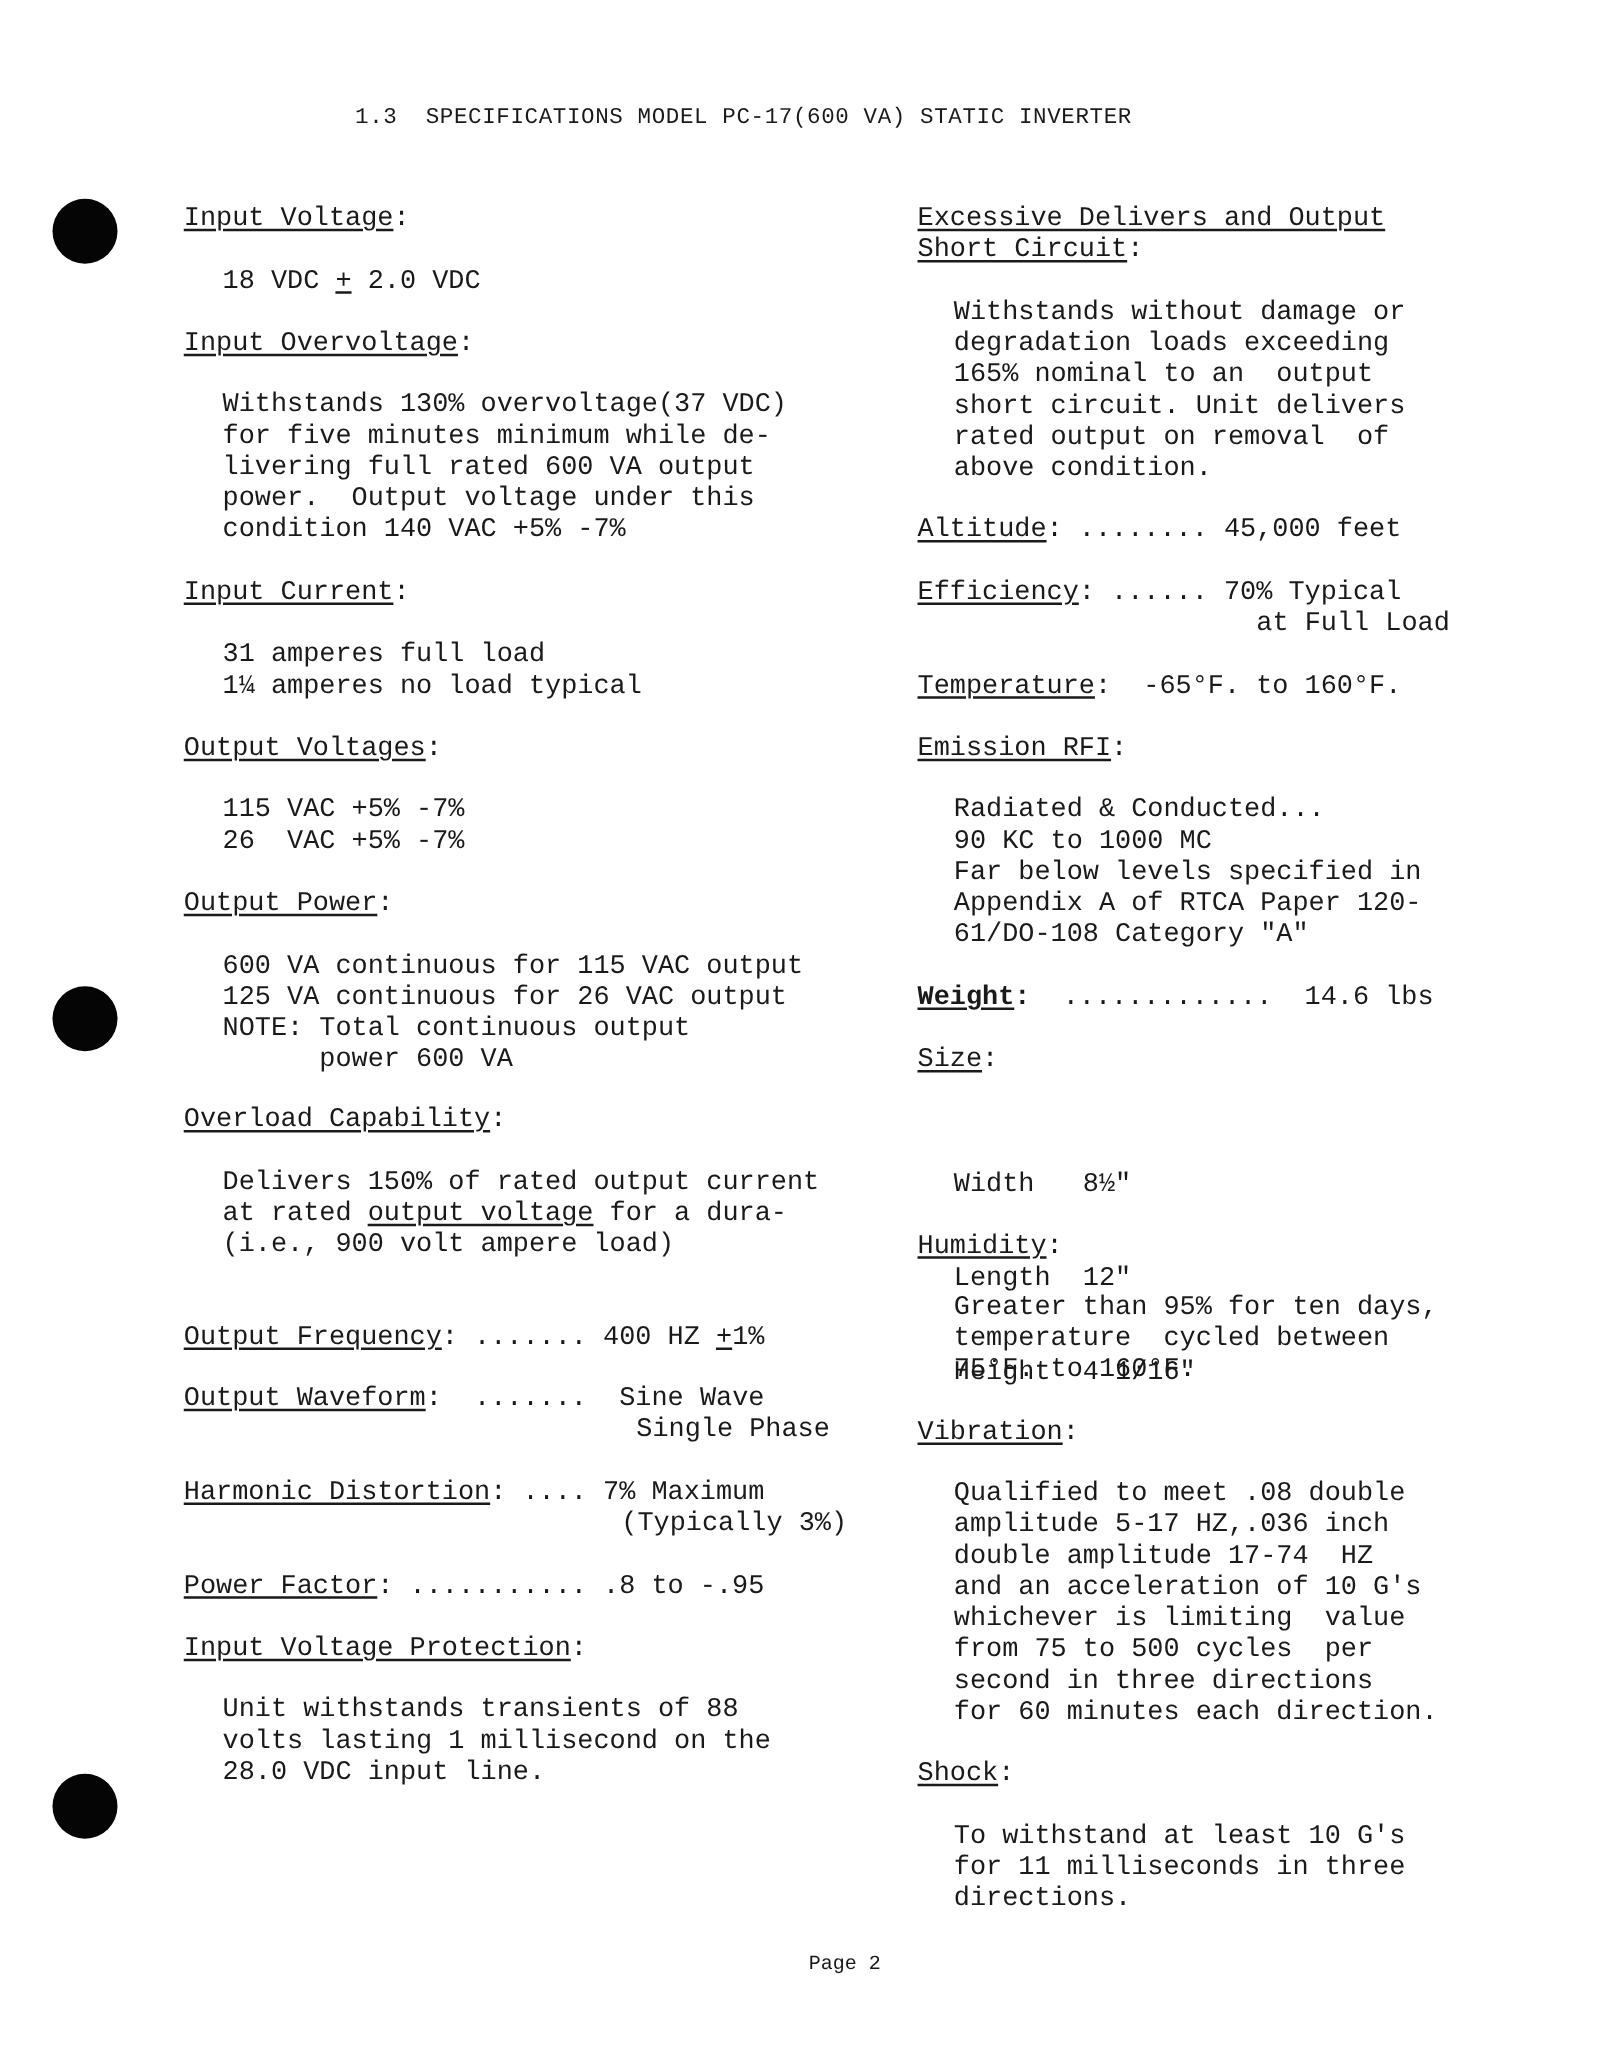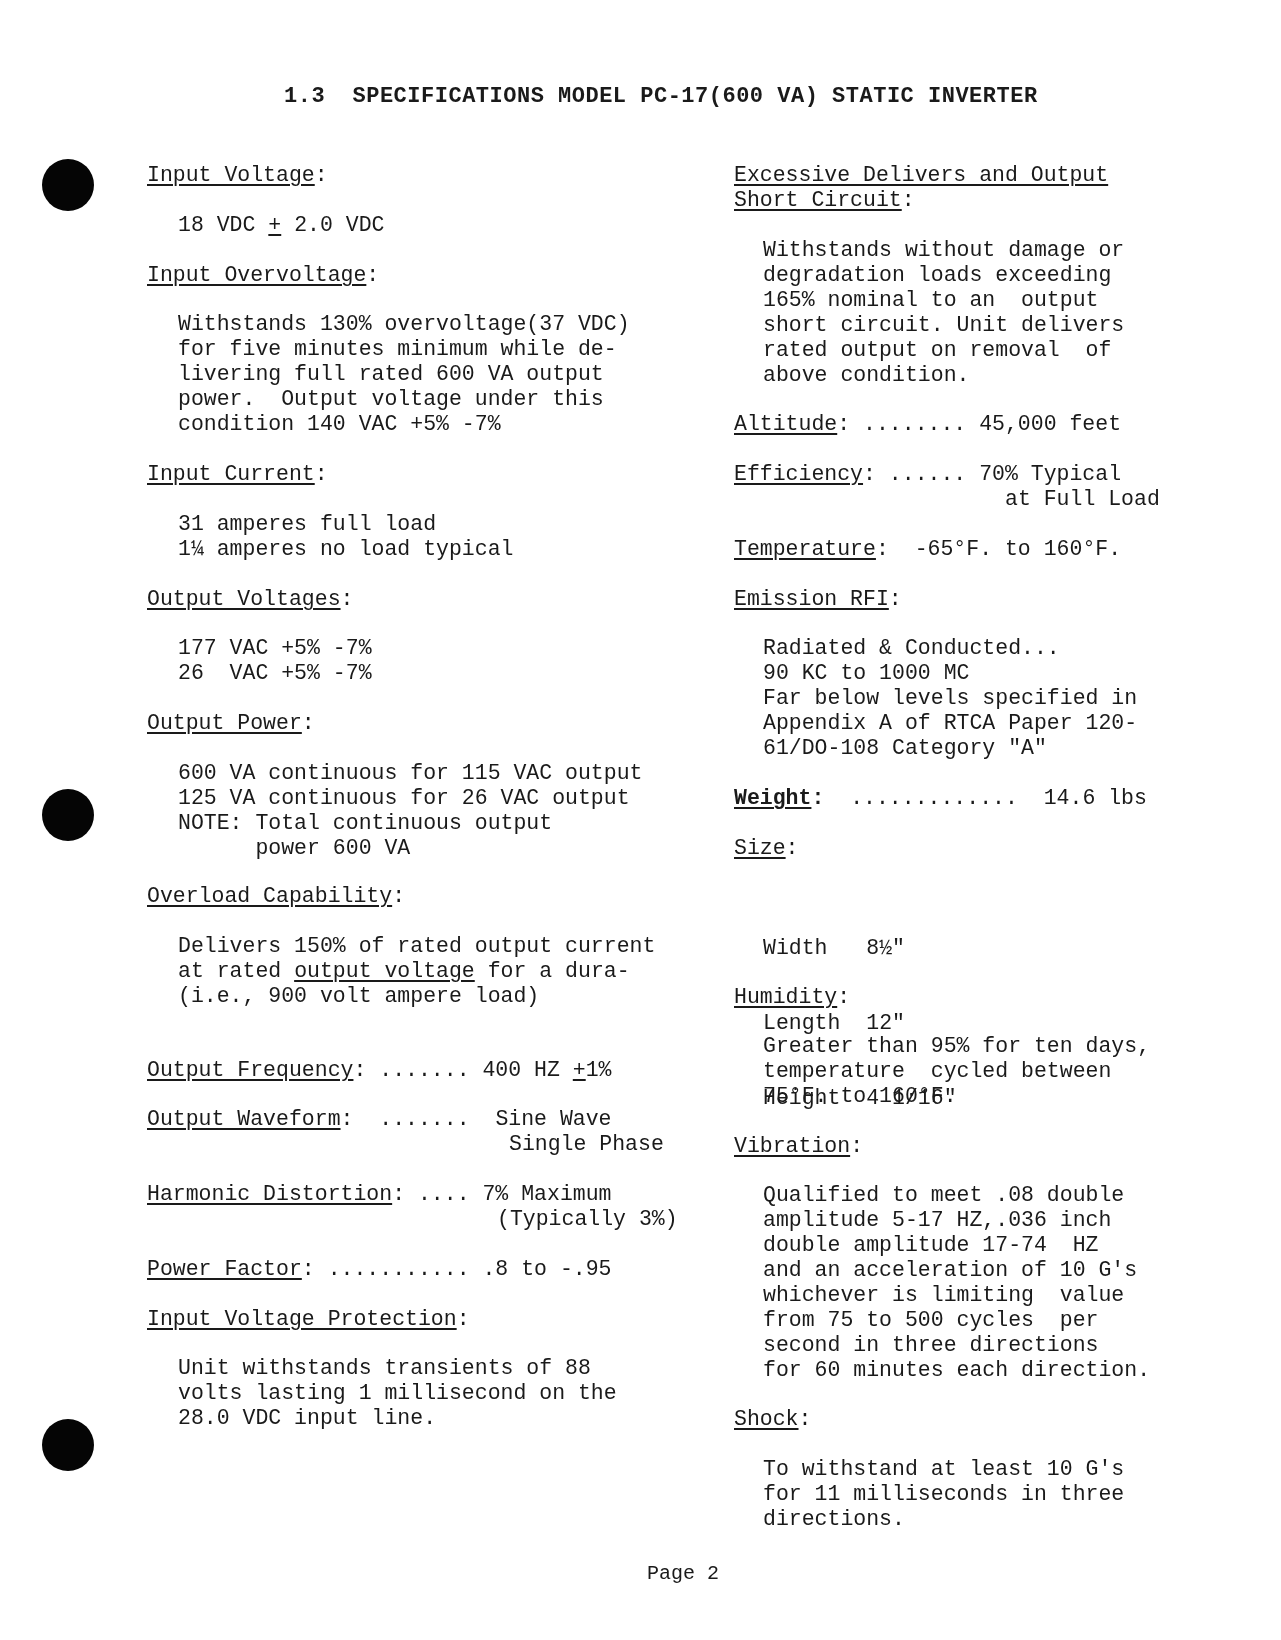--- a/index.html
+++ b/index.html
@@ -1,25 +1,25 @@
 <!DOCTYPE html>
 <html><head>
 <meta charset="utf-8">
 <style>
   html, body { margin: 0; padding: 0; background: #ffffff; }
   body { width: 1281px; height: 1640px; position: relative; overflow: hidden;
          font-family: "Liberation Mono", "DejaVu Sans Mono", monospace; color: #1a1a1a; }
   .page { position: absolute; left: 0; top: 0; width: 1281px; height: 1640px; background: #ffffff; }
   .hole { position: absolute; width: 52px; height: 52px; border-radius: 50%; background: #050505; left: 42px; }
-  .title { position: absolute; top: 84px; left: 284px; font-size: 22px; letter-spacing: 0.5px; white-space: pre; font-weight: bold; }
+  .title { position: absolute; top: 84px; left: 284px; font-size: 18px; letter-spacing: 0.5px; white-space: pre; }
   .sec { position: absolute; font-size: 21.5px; line-height: 25px; white-space: pre; }
   .head { text-decoration: underline; text-decoration-thickness: 2px; text-underline-offset: 3px; }
   .body { position: absolute; font-size: 21.5px; line-height: 25px; white-space: pre; }
   .ul { text-decoration: underline; text-decoration-thickness: 2px; text-underline-offset: 3px; }
-  .footer { position: absolute; top: 1562px; left: 647px; font-size: 20px; white-space: pre; }
+  .footer { position: absolute; top: 1562px; left: 647px; font-size: 16px; white-space: pre; }
 </style>
 </head>
 <body>
 
 <div class="page">
 
   <div class="hole" style="top:159px;"></div>
   <div class="hole" style="top:789px;"></div>
   <div class="hole" style="top:1419px;"></div>
 
@@ -30,21 +30,21 @@
     <div class="sec" style="top:163px; left:147px;"><span class="head">Input Voltage</span>:</div>
     <div class="body" style="top:213px; left:178px;"><span>18 VDC </span><span class="ul">+</span><span> 2.0 VDC</span></div>
 
     <div class="sec" style="top:263px; left:147px;"><span class="head">Input Overvoltage</span>:</div>
     <div class="body" style="top:312px; left:178px;"><div>Withstands 130% overvoltage(37 VDC)</div><div>for five minutes minimum while de-</div><div>livering full rated 600 VA output</div><div>power.  Output voltage under this</div><div>condition 140 VAC +5% -7%</div></div>
 
     <div class="sec" style="top:462px; left:147px;"><span class="head">Input Current</span>:</div>
     <div class="body" style="top:512px; left:178px;"><div>31 amperes full load</div><div>1¼ amperes no load typical</div></div>
 
     <div class="sec" style="top:587px; left:147px;"><span class="head">Output Voltages</span>:</div>
-    <div class="body" style="top:636px; left:178px;"><div>177 VAC +5% -7%</div><div>26  VAC +5% -7%</div></div>
+    <div class="body" style="top:636px; left:178px;"><div>115 VAC +5% -7%</div><div>26  VAC +5% -7%</div></div>
 
     <div class="sec" style="top:711px; left:147px;"><span class="head">Output Power</span>:</div>
     <div class="body" style="top:761px; left:178px;"><div>600 VA continuous for 115 VAC output</div><div>125 VA continuous for 26 VAC output</div><div>NOTE: Total continuous output</div><div>      power 600 VA</div></div>
 
     <div class="sec" style="top:884px; left:147px;"><span class="head">Overload Capability</span>:</div>
     <div class="body" style="top:934px; left:178px;"><div>Delivers 150% of rated output current</div><div><span>at rated </span><span class="ul">output voltage</span><span> for a dura-</span></div><div>(i.e., 900 volt ampere load)</div></div>
 
     <div class="sec" style="top:1058px; left:147px;"><span class="head">Output Frequency</span>:<span> ....... </span><span>400 HZ </span><span class="ul">+</span><span>1%</span></div>
 
     <div class="sec" style="top:1107px; left:147px;"><span class="head">Output Waveform</span>:<span>  .......  </span><span>Sine Wave</span></div>

